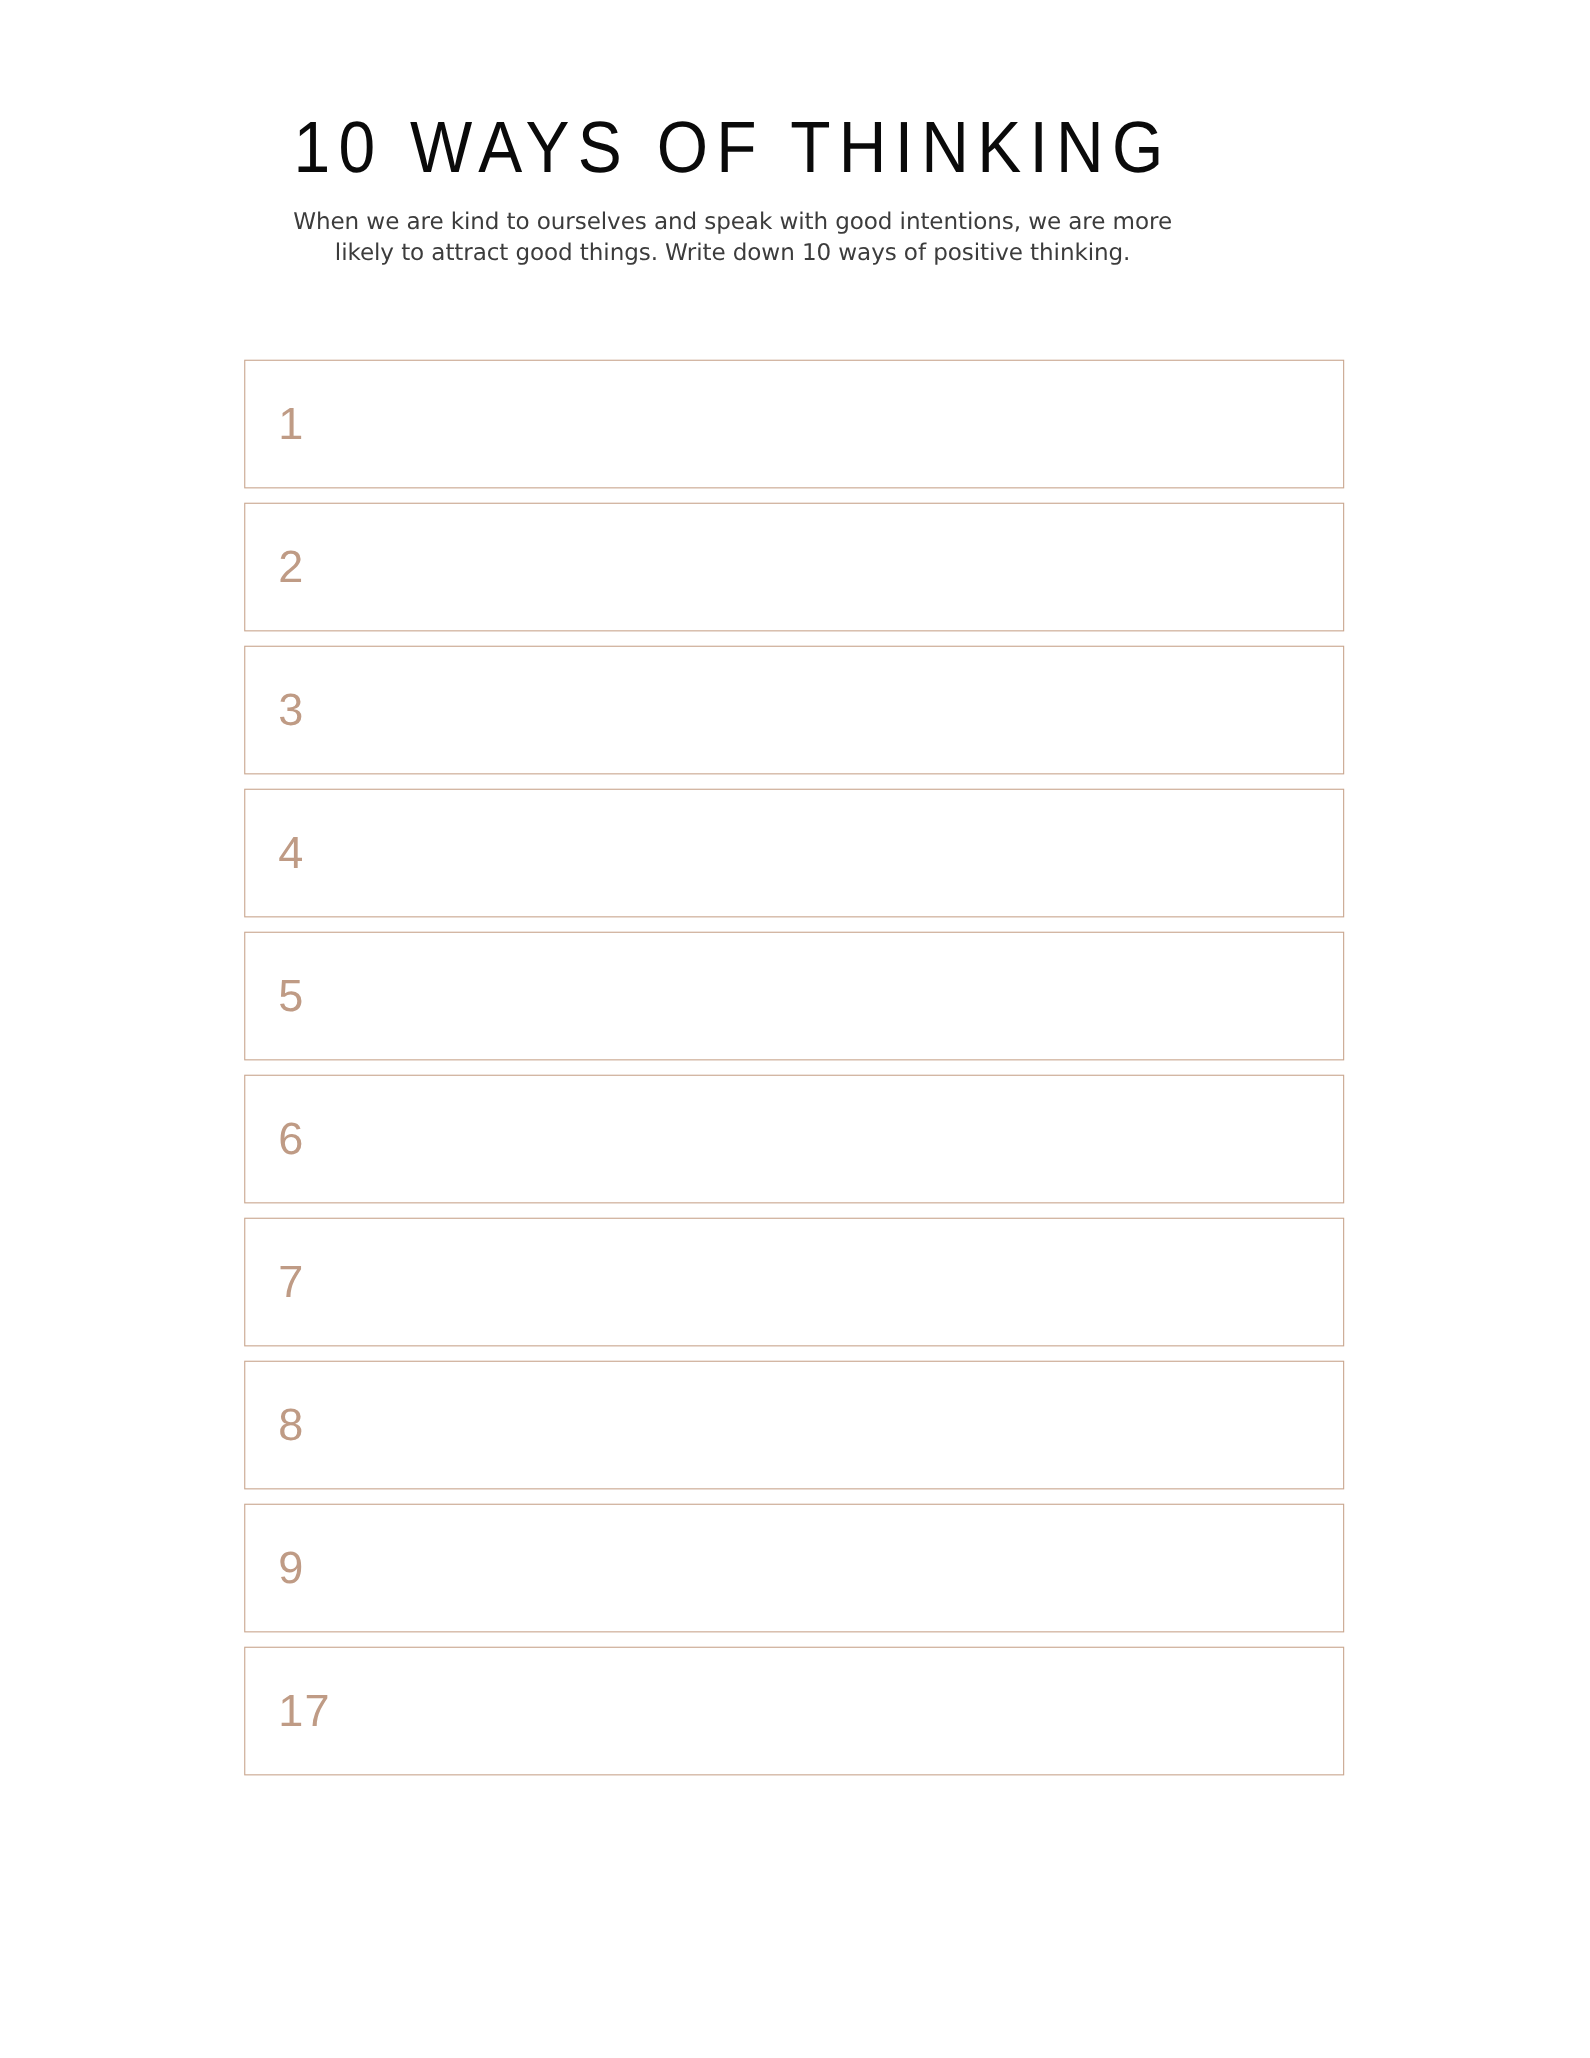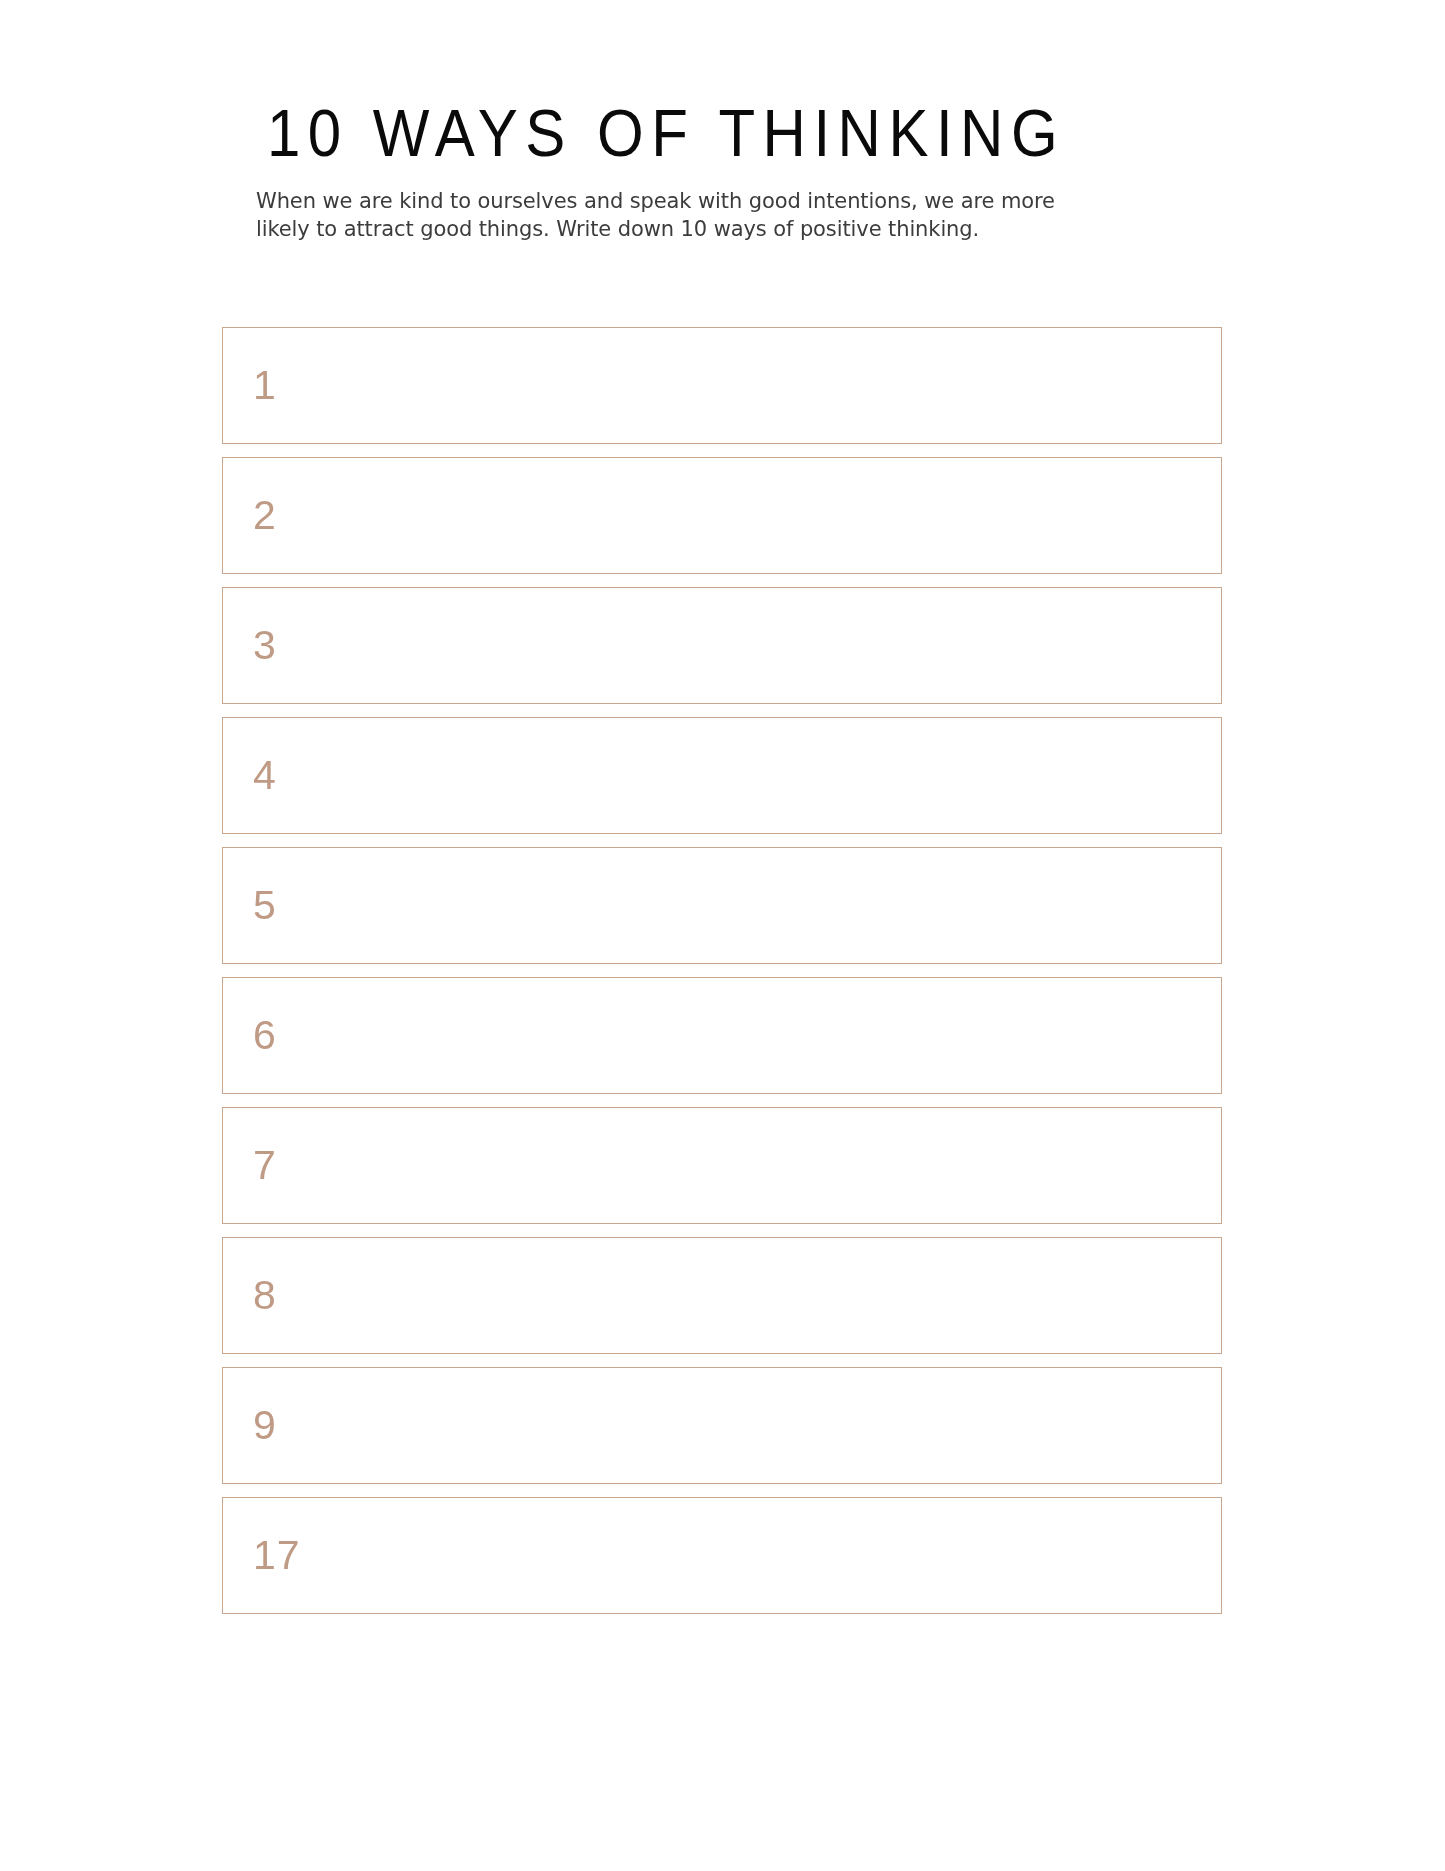--- a/index.html
+++ b/index.html
@@ -48,21 +48,21 @@
   .worksheet-subtitle {
     margin: 0 auto;
     padding-top: 36px;
     width: 820px;
     font-family: "DejaVu Sans", sans-serif;
     font-size: 21px;
     font-weight: 400;
     color: #3c3c3c;
     line-height: 1.32;
     letter-spacing: -0.1px;
-    text-align: left;
+    text-align: center;
   }
 
   
   .entry-list {
     position: absolute;
     left: 222px;
     top: 327px;
     width: 1000px;
   }
 

